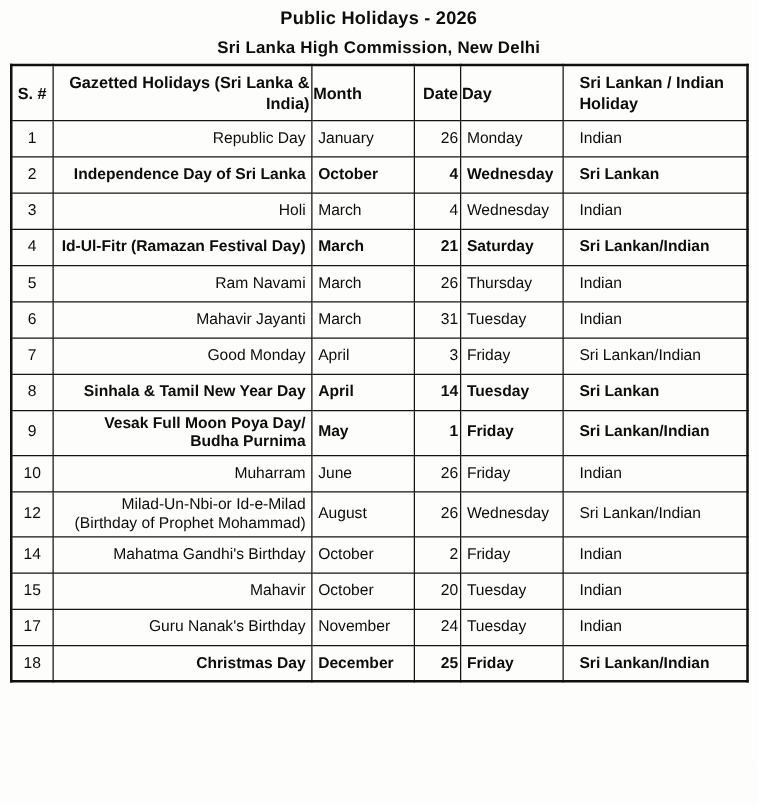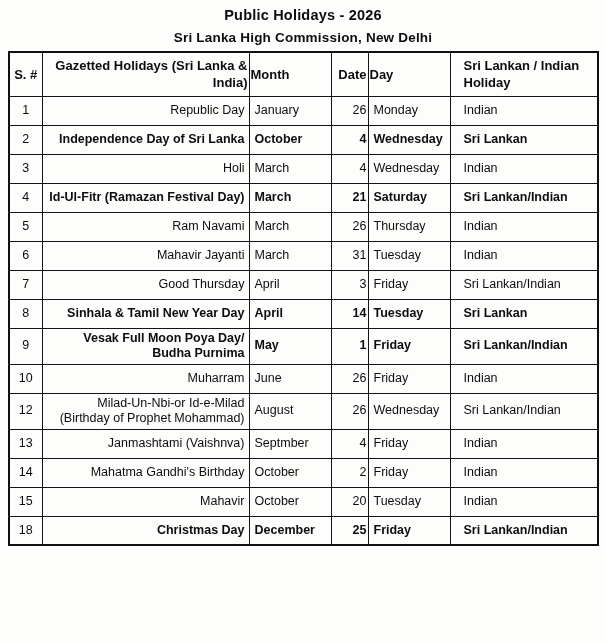--- a/index.html
+++ b/index.html
@@ -128,21 +128,21 @@
         <tr>
     <td class="c-serial">6</td>
     <td class="c-name">Mahavir Jayanti</td>
     <td class="c-month">March</td>
     <td class="c-date">31</td>
     <td class="c-day">Tuesday</td>
     <td class="c-type">Indian</td>
   </tr>
         <tr>
     <td class="c-serial">7</td>
-    <td class="c-name">Good Thursday</td>
+    <td class="c-name">Good Monday</td>
     <td class="c-month">April</td>
     <td class="c-date">3</td>
     <td class="c-day">Friday</td>
     <td class="c-type">Sri Lankan/Indian</td>
   </tr>
         <tr class="bold-row">
     <td class="c-serial">8</td>
     <td class="c-name">Sinhala &amp; Tamil New Year Day</td>
     <td class="c-month">April</td>
     <td class="c-date">14</td>
@@ -169,40 +169,40 @@
         <tr>
     <td class="c-serial">12</td>
     <td class="c-name">Milad-Un-Nbi-or Id-e-Milad
 (Birthday of Prophet Mohammad)</td>
     <td class="c-month">August</td>
     <td class="c-date">26</td>
     <td class="c-day">Wednesday</td>
     <td class="c-type">Sri Lankan/Indian</td>
   </tr>
         <tr>
-    <td class="c-serial">13</td>
-    <td class="c-name">Janmashtami (Vaishnva)</td>
-    <td class="c-month">Septmber</td>
-    <td class="c-date">4</td>
-    <td class="c-day">Friday</td>
-    <td class="c-type">Indian</td>
-  </tr>
-        <tr>
     <td class="c-serial">14</td>
     <td class="c-name">Mahatma Gandhi's Birthday</td>
     <td class="c-month">October</td>
     <td class="c-date">2</td>
     <td class="c-day">Friday</td>
     <td class="c-type">Indian</td>
   </tr>
         <tr>
     <td class="c-serial">15</td>
     <td class="c-name">Mahavir</td>
     <td class="c-month">October</td>
     <td class="c-date">20</td>
+    <td class="c-day">Tuesday</td>
+    <td class="c-type">Indian</td>
+  </tr>
+        <tr>
+    <td class="c-serial">17</td>
+    <td class="c-name">Guru Nanak's Birthday</td>
+    <td class="c-month">November</td>
+    <td class="c-date">24</td>
     <td class="c-day">Tuesday</td>
     <td class="c-type">Indian</td>
   </tr>
         <tr class="bold-row">
     <td class="c-serial">18</td>
     <td class="c-name">Christmas Day</td>
     <td class="c-month">December</td>
     <td class="c-date">25</td>
     <td class="c-day">Friday</td>
     <td class="c-type">Sri Lankan/Indian</td>

